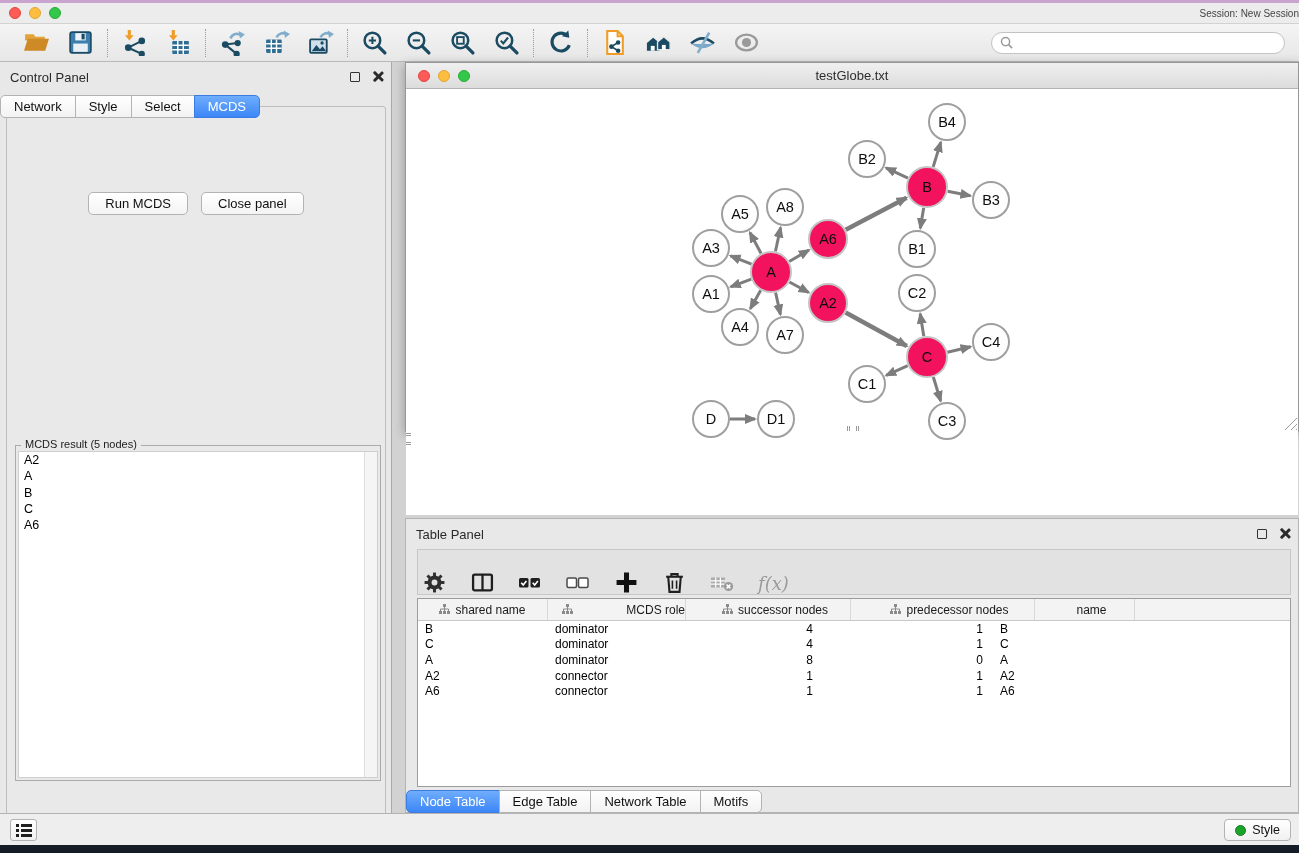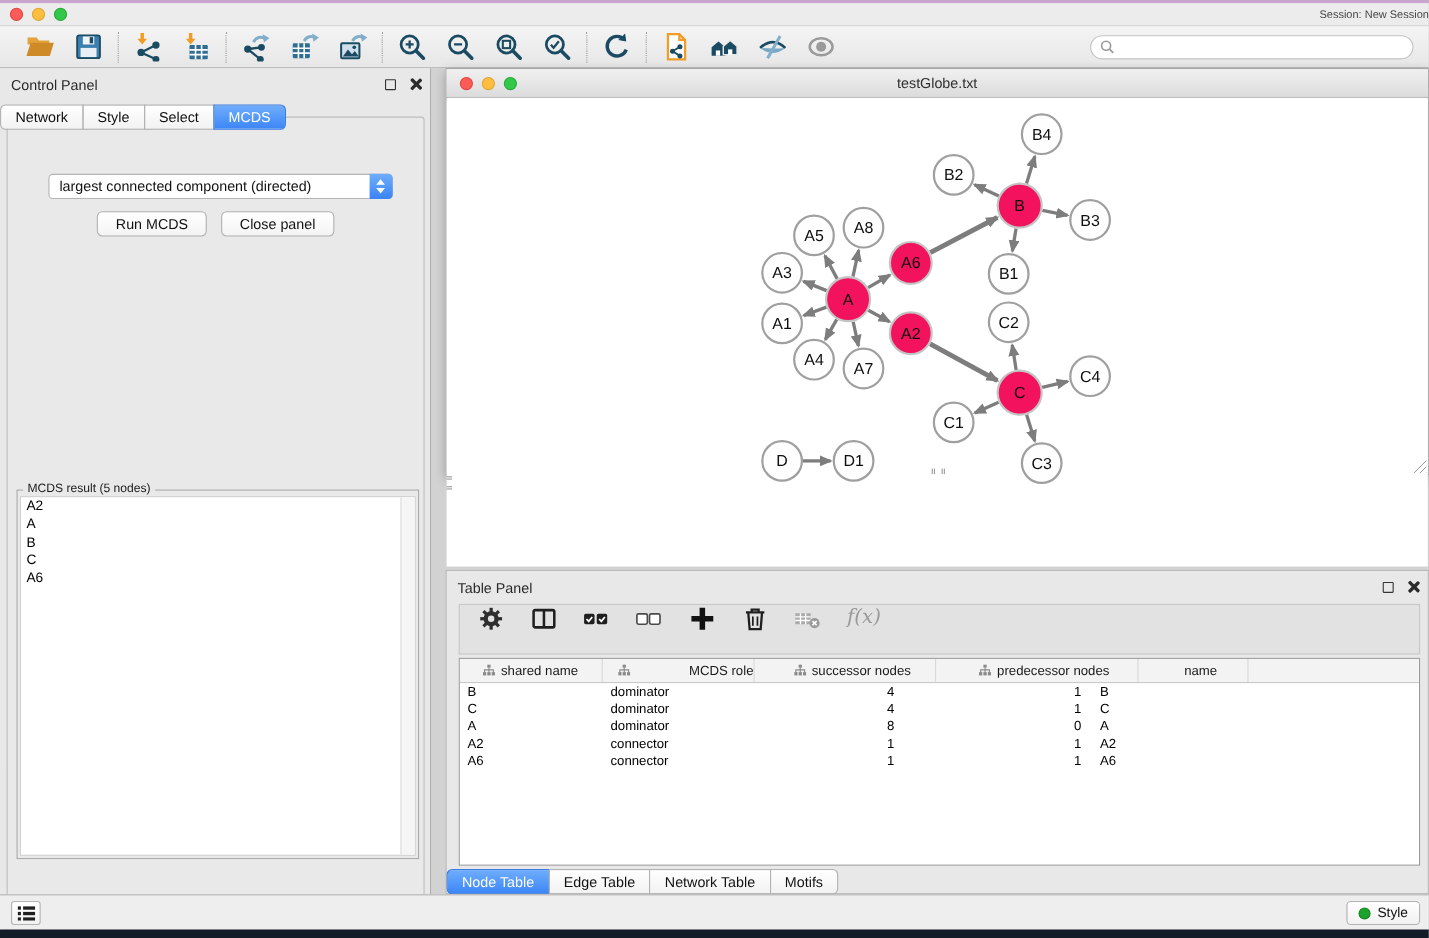--- a/index.html
+++ b/index.html
@@ -70,21 +70,21 @@
   .nw-titlebar .title { position:absolute; left:0; right:0; line-height:26px; text-align:center; font-size:13px; color:#2e2e2e; }
   .nw-titlebar .lights { top:7px; left:12px; }
   .nw-canvas { position:absolute; left:0; top:27px; width:892px; height:425px; background:#fff; }
   .grip-left { position:absolute; left:0; top:370px; width:5px; height:12px; border-top:3px double #9a9a9a; border-bottom:3px double #9a9a9a; }
   .grip-bottom { position:absolute; bottom:0; left:441px; width:12px; height:5px; border-left:3px double #9a9a9a; border-right:3px double #9a9a9a; }
   .grip-corner { position:absolute; right:1px; bottom:1px; width:14px; height:14px;
     background:repeating-linear-gradient(135deg, transparent 0 3px, #9a9a9a 3px 4px); clip-path:polygon(100% 0, 100% 100%, 0 100%); }
 
   
   .table-panel { position:absolute; left:405px; top:518px; width:894px; height:295px; background:#e8e8e8; border:1px solid #b3b3b3; }
-  .tp-toolbar { position:absolute; left:11px; right:7px; top:30px; height:46px; background:#e2e2e2; border:1px solid #c8c8c8; display:flex; align-items:flex-start; gap:24px; padding-left:16px; }
+  .tp-toolbar { position:absolute; left:11px; right:7px; top:30px; height:46px; background:#e2e2e2; border:1px solid #c8c8c8; display:flex; align-items:flex-end; gap:24px; padding-left:4px; }
   .tp-icon { display:inline-flex; align-items:center; justify-content:center; width:24px; height:24px; cursor:pointer; }
   .fx-label { font-family:"DejaVu Serif", serif; font-style:italic; font-size:18px; color:#9a9a9a; cursor:default; }
   .tp-table { position:absolute; left:11px; right:7px; top:79px; height:189px; background:#fff; border:1px solid #9c9c9c; overflow:hidden; }
   .tbl-head { display:flex; height:22px; background:#f3f3f3; border-bottom:1px solid #c9c9c9;gap:14px; }
   .tbl-hcell { position:relative; border-right:1px solid #d8d8d8; display:flex; align-items:center; justify-content:center; font-size:12px; color:#1a1a1a; gap:5px; }
   .tbl-row { display:flex; height:15.6px; align-items:center; }
   .tbl-cell { font-size:12px; color:#000; white-space:nowrap; overflow:hidden; }
   .tp-tabs { position:absolute; left:0; right:0; top:271px; text-align:center; }
 
   
@@ -277,24 +277,20 @@
       <div class="float-icon"></div>
       <div class="close-icon"></div>
     </div>
     <div class="cp-tabs seg" id="cp-tabs">
         <button class="tabbtn">Network</button>
         <button class="tabbtn">Style</button>
         <button class="tabbtn">Select</button>
         <button class="tabbtn sel">MCDS</button>
       </div>
     <div class="cp-content">
-      <div class="dropdown">
-        <span class="dd-value">largest connected component (directed)</span>
-        <span class="dd-stepper"></span>
-      </div>
       <div class="btnrow">
         <button class="pushbtn">Run MCDS</button>
         <button class="pushbtn">Close panel</button>
       </div>
       <div class="result-group">
         <div class="result-legend">MCDS result (5 nodes)</div>
         <div class="result-list" id="mcds-list">
             <div class="result-item">A2</div>
             <div class="result-item">A</div>
             <div class="result-item">B</div>

